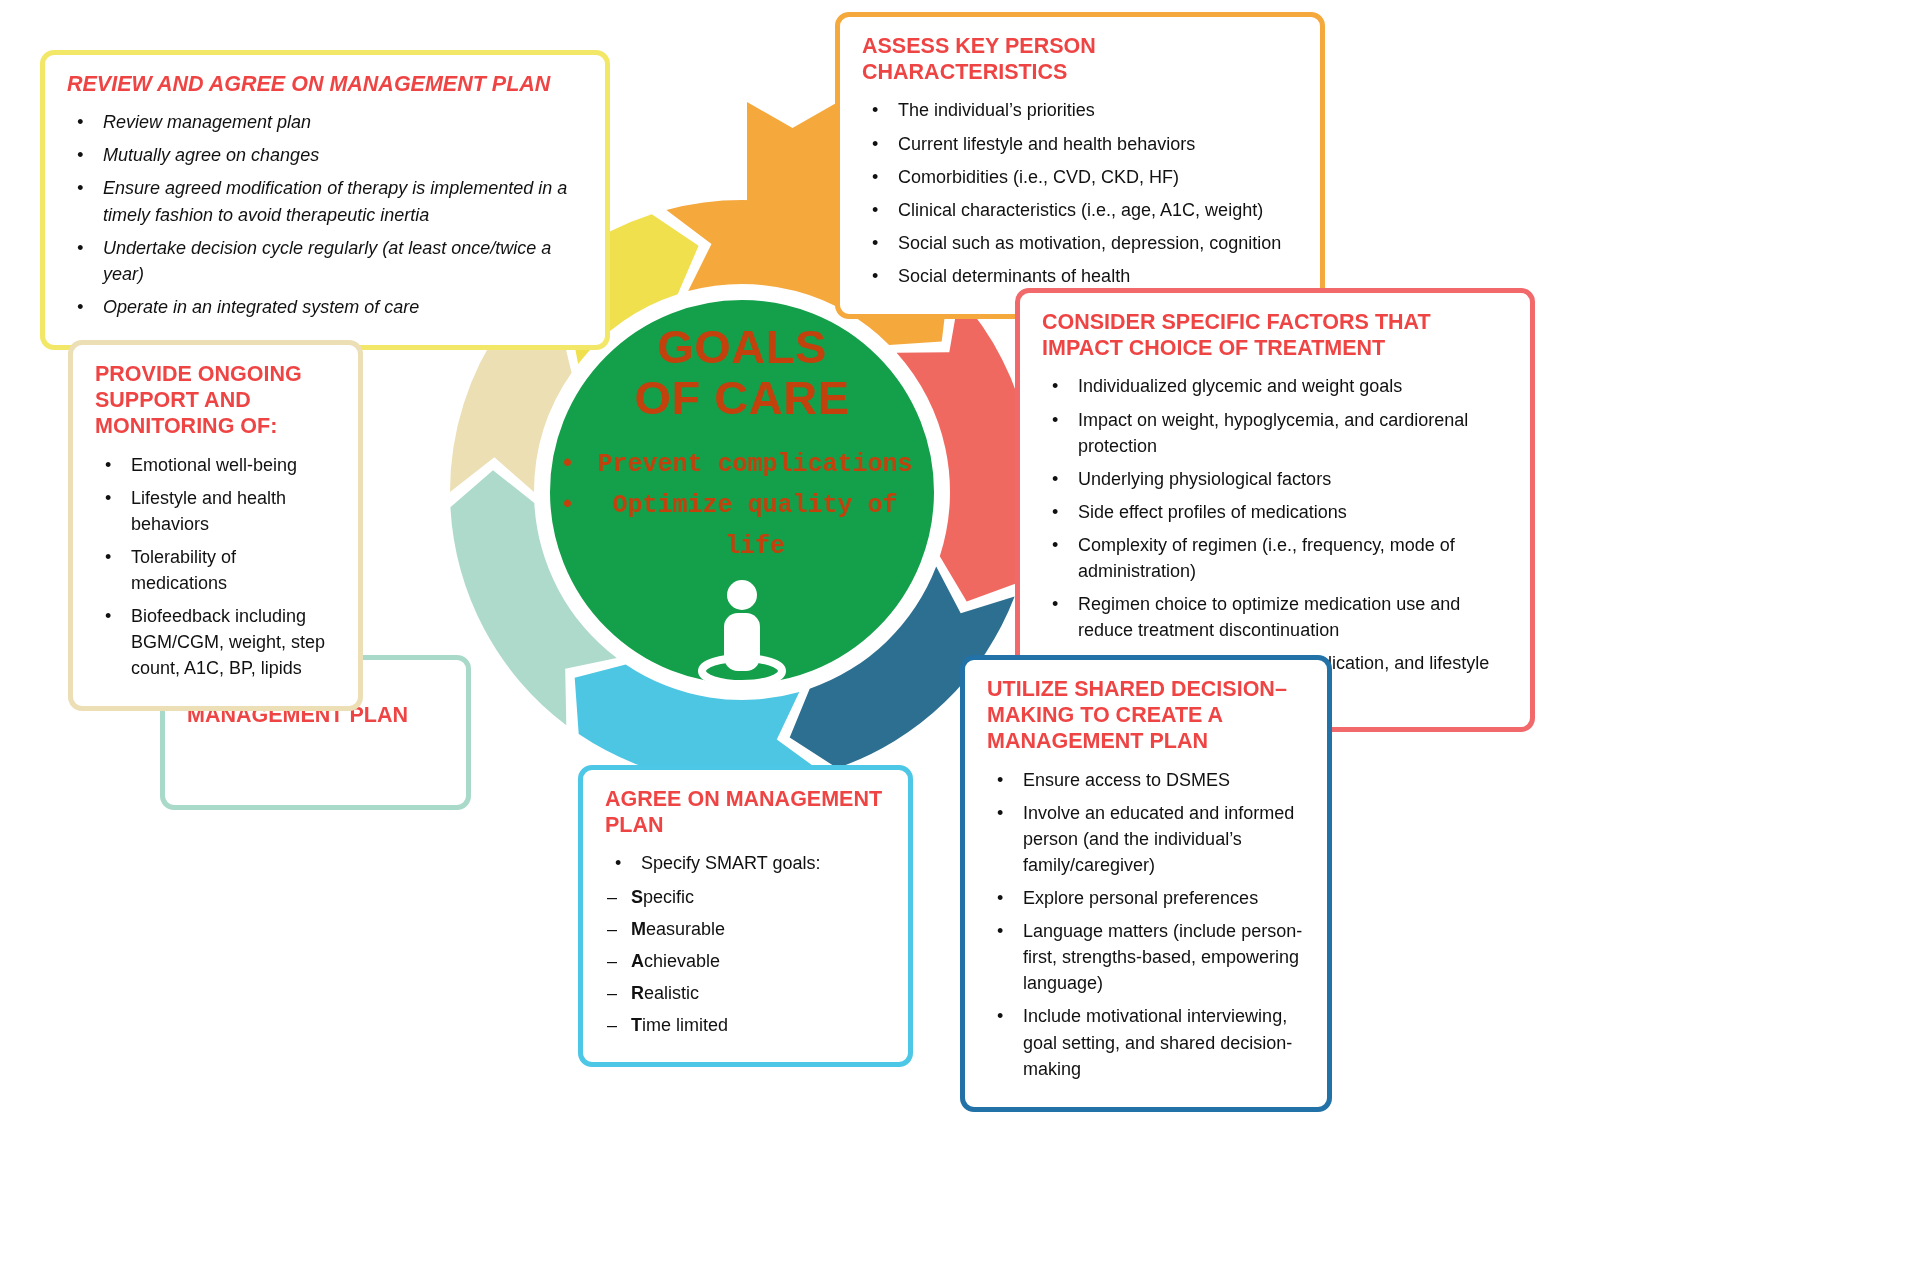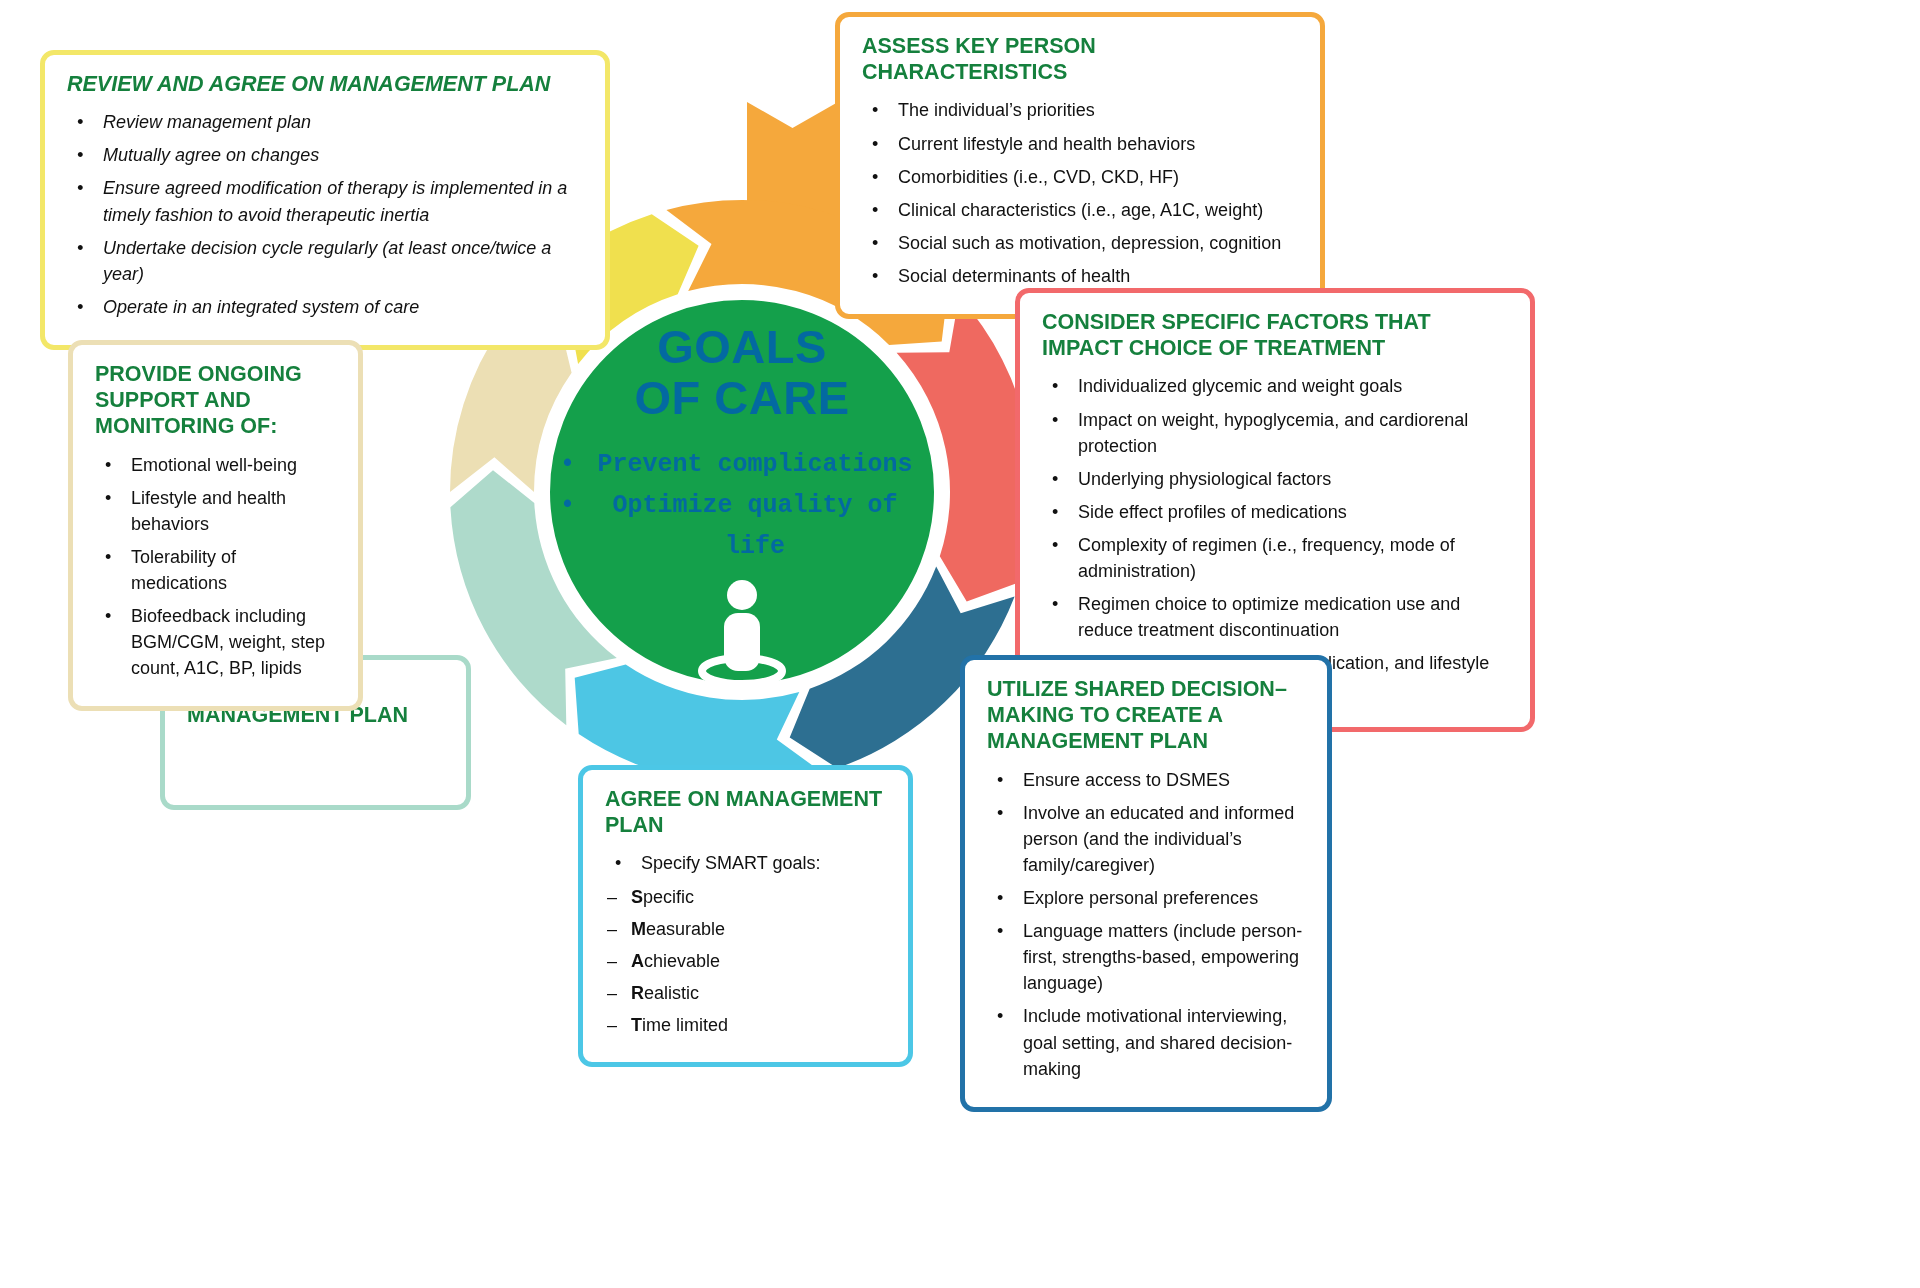--- a/index.html
+++ b/index.html
@@ -9,21 +9,21 @@
 
   #cycle-svg { position: absolute; left: 0; top: 0; z-index: 0; }
 
   .box {
     position: absolute; z-index: 2; background: #fff;
     border: 5px solid #ccc; border-radius: 14px;
     padding: 16px 22px 18px;
   }
   .box h3 {
     margin: 0 0 12px; font-size: 21.5px; line-height: 1.22;
-    font-weight: bold; color: #15803d; letter-spacing: 0;
+    font-weight: bold; color: #ef4444; letter-spacing: 0;
   }
   .box ul { list-style: none; margin: 0; padding: 0; }
   .box li {
     position: relative; padding-left: 36px; margin: 7px 0;
     font-size: 18px; line-height: 1.45; color: #111;
   }
   .box li::before { content: "•"; position: absolute; left: 10px; top: 0; }
 
   .smart-list { margin-left: 36px; }
   .smart-list li { padding-left: 26px; margin: 6px 0; }
@@ -36,21 +36,21 @@
   .box-consider  { left: 1015px; top: 288px; width: 520px; min-height: 344px; }
   .box-utilize   { left: 960px;  top: 655px; width: 372px; min-height: 343px; }
   .box-agree     { left: 578px;  top: 765px; width: 335px; min-height: 245px; }
   .box-implement { left: 160px;  top: 655px; width: 311px; min-height: 155px; }
   .box-monitor   { left: 68px;   top: 340px; width: 295px; min-height: 252px; }
   .box-implement li { padding-left: 46px; }
   .box-implement li::before { left: 20px; }
 
   .center-content {
     position: absolute; left: 560px; top: 322px; width: 364px;
-    z-index: 2; text-align: center; color: #0369a1;
+    z-index: 2; text-align: center; color: #c2410c;
   }
   .center-title { font-size: 47px; font-weight: bold; line-height: 1.08; letter-spacing: 0.5px; }
   .center-bullets { list-style: none; display: inline-block; text-align: center; margin: 20px 0 0; padding: 0; font-family: Liberation Mono, monospace; }
   .center-bullets li { position: relative; font-size: 25px; font-weight: bold; line-height: 1.65; padding-left: 26px; }
   .center-bullets li::before { content: "•"; position: absolute; left: 0; }
   .person { margin-top: 10px; display: inline-block; }
 </style>
 </head>
 <body>
 

